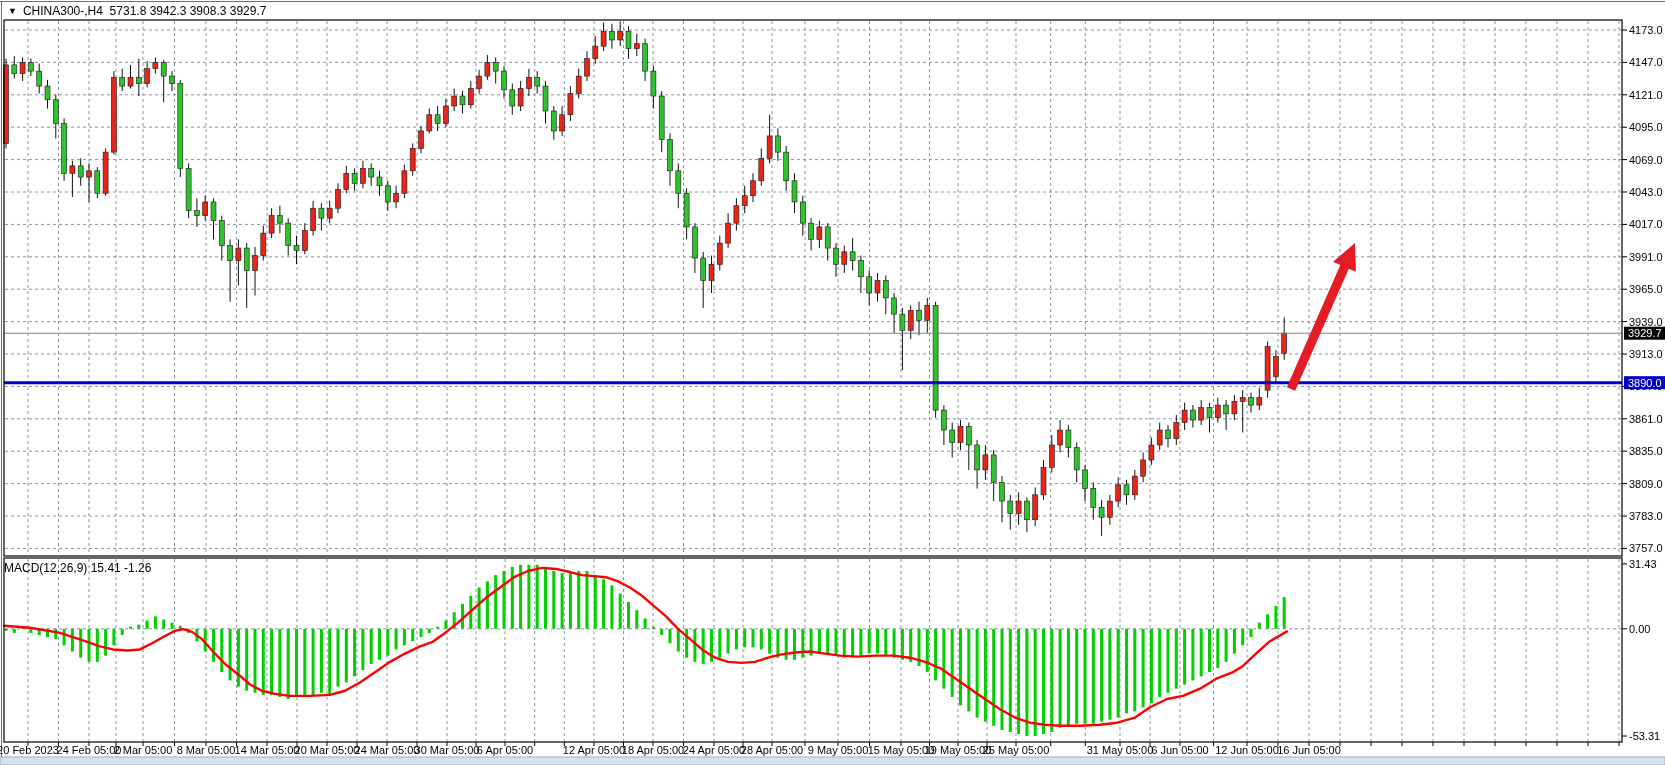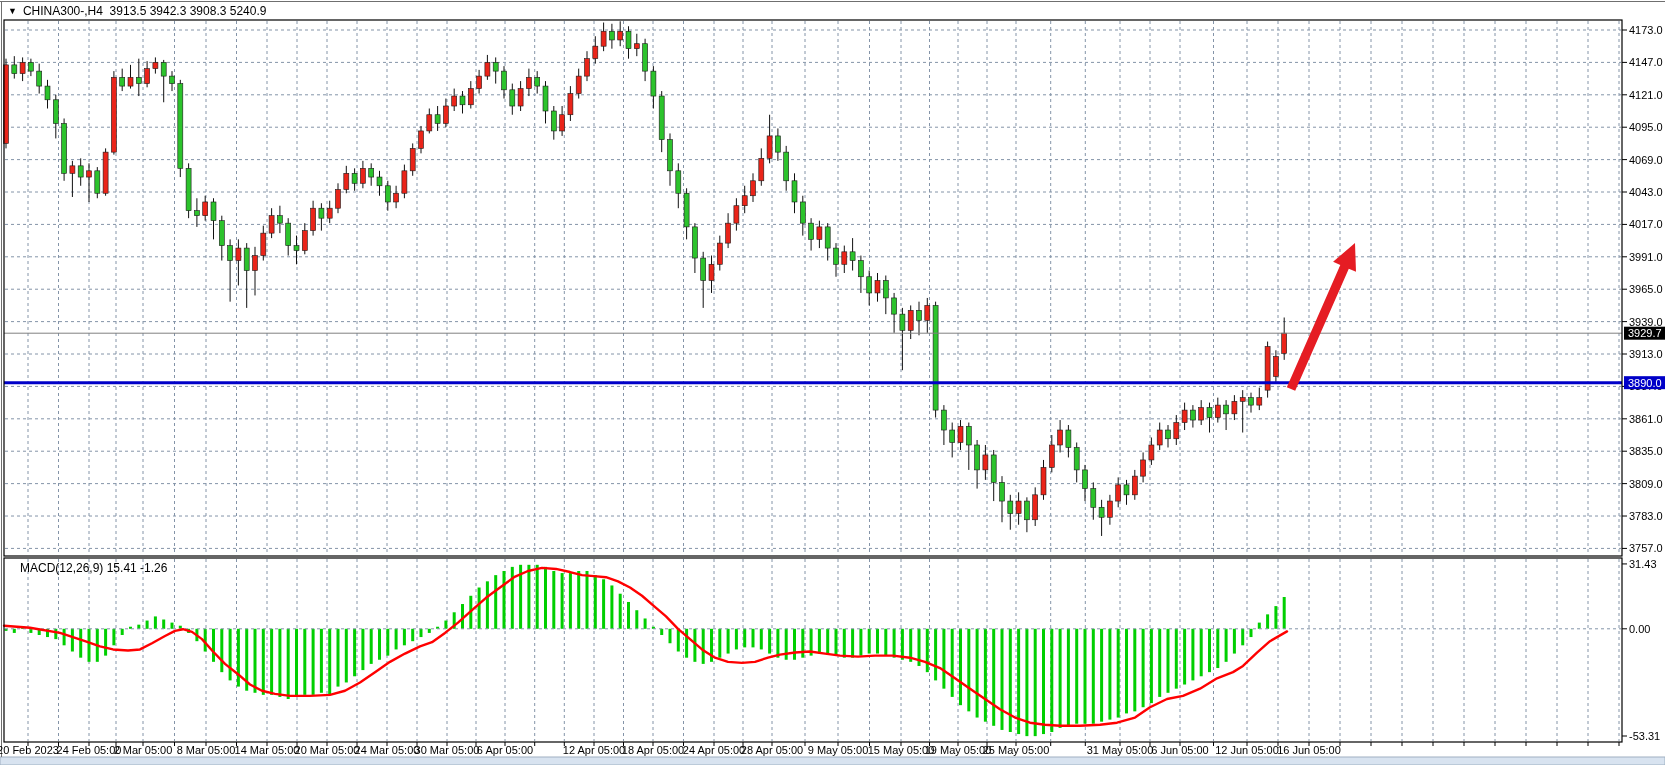--- a/index.html
+++ b/index.html
@@ -7,21 +7,21 @@
     width:1665px;height:765px;background:#ffffff;position:relative;overflow:hidden;
     font-family:"Liberation Sans", sans-serif;
   }
   #chart-svg{position:absolute;left:0;top:0;}
   .title-bar{
     position:absolute;left:8px;top:4px;height:14px;display:flex;align-items:center;gap:6px;
     font-size:12px;color:#000;white-space:pre;
   }
   .collapse-glyph{font-size:9px;line-height:14px;cursor:pointer;}
   .indicator-label{
-    position:absolute;left:20px;top:561px;font-size:12px;color:#000;white-space:pre;
+    position:absolute;left:4px;top:561px;font-size:12px;color:#000;white-space:pre;
   }
 </style>
 </head>
 <body>
 
 <svg id="chart-svg" width="1665" height="765" viewBox="0 0 1665 765">
     <rect x="0" y="0" width="1665" height="765" fill="#ffffff"></rect>
     <rect x="0" y="757" width="1665" height="8" fill="#d8e3f0" stroke="#9fb0c2" stroke-width="1"></rect>
     <line x1="0" y1="1.5" x2="1665" y2="1.5" stroke="#6f6f6f" stroke-width="1"></line>
     <line x1="1.5" y1="1" x2="1.5" y2="757" stroke="#6f6f6f" stroke-width="1"></line>
@@ -1063,16 +1063,16 @@
     </g>
     <g>
       <rect x="1624" y="326.70046000000025" width="41" height="13" fill="#000000"></rect>
       <text x="1628" y="337.20046000000025" font-size="11" font-family="&quot;Liberation Sans&quot;, sans-serif" fill="#ffffff">3929.7</text>
     </g>
     <polygon points="1295.2,390.8 1348.8,268.7 1356.0,271.8 1355.0,243.0 1333.1,261.8 1340.3,265.0 1286.8,387.2" fill="#e51c23"></polygon>
   </svg>
 
 <div class="title-bar">
   <span class="collapse-glyph">▼</span>
-  <span>CHINA300-,H4  3913.5 3942.3 3908.3 5240.9</span>
+  <span>CHINA300-,H4  5731.8 3942.3 3908.3 3929.7</span>
 </div>
 
 <div class="indicator-label">MACD(12,26,9) 15.41 -1.26</div>
 
 </body></html>

